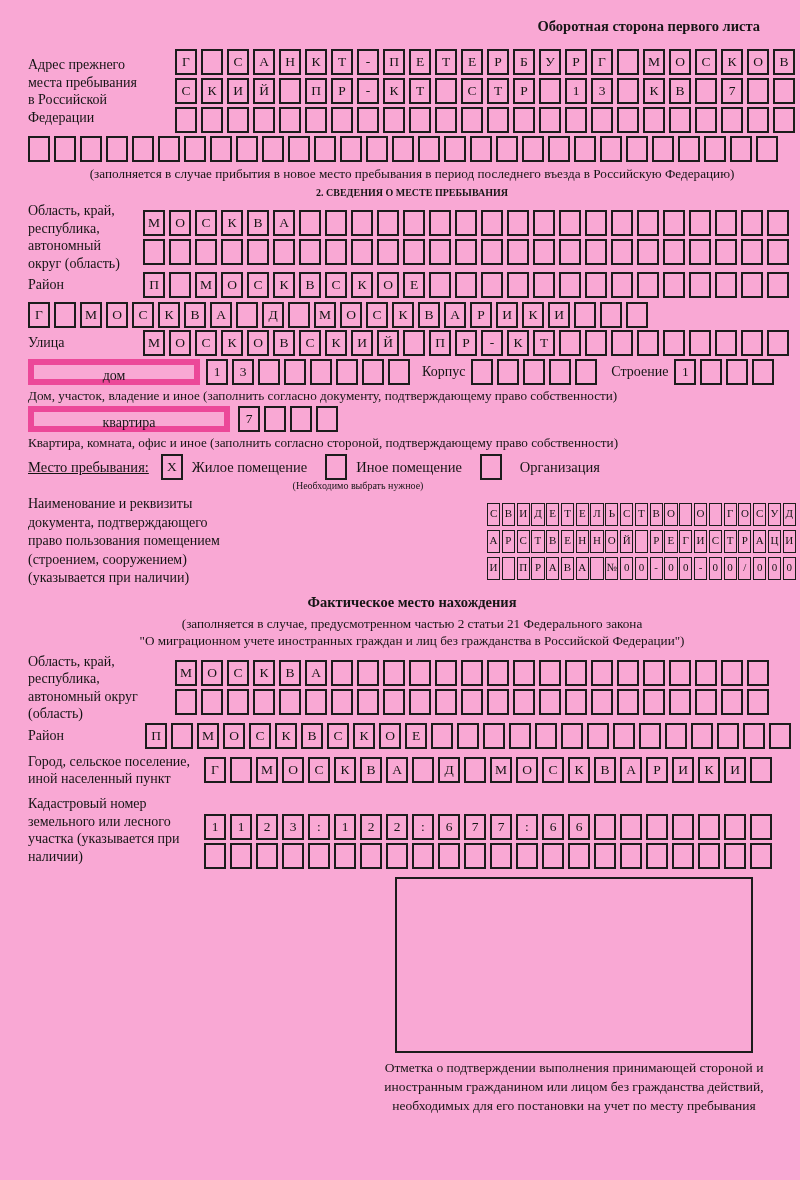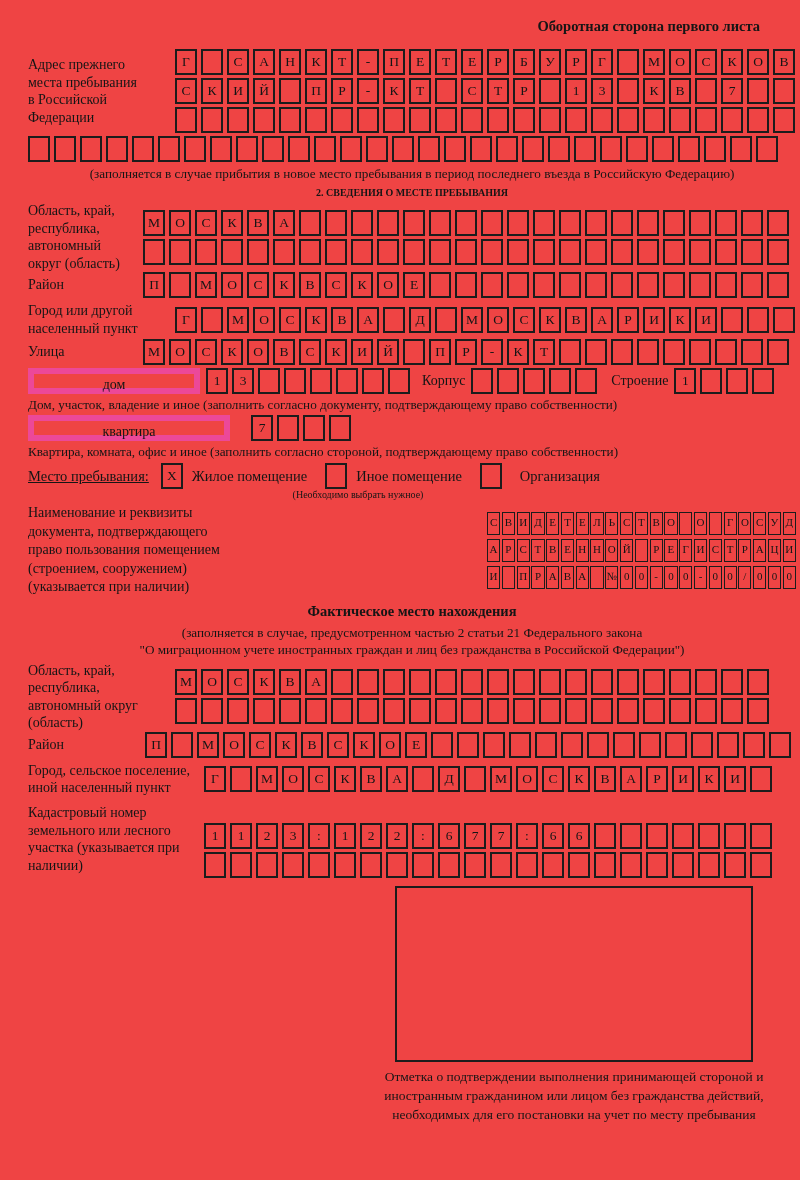--- a/index.html
+++ b/index.html
@@ -1,18 +1,18 @@
 <!DOCTYPE html>
 <html><head>
 <meta charset="utf-8">
 <style>
   html,body{margin:0;padding:0;background:#fff;}
   .page{
     width:800px;height:1180px;box-sizing:border-box;
-    padding:18px 4px 0 28px;position:relative;background:#ef4444;
+    padding:18px 4px 0 28px;position:relative;background:#f9a8d4;
     font-family:"Liberation Serif","DejaVu Serif",serif;color:#151515;
     overflow:hidden;
   }
   .hdr{font-weight:bold;font-size:14.5px;text-align:right;padding-right:36px;}
   .row{display:flex;align-items:center;}
   .lbl{font-size:14px;line-height:17.5px;flex:0 0 auto;}
   .in{display:block;}
   .w115{width:115px}.w117{width:117px}.w147{width:147px}.w176{width:176px}.w459{width:459px}
   .mw108{max-width:108px}.mw112{max-width:112px}.mw130{max-width:136px}.mw160{max-width:162px}
   .mw172{max-width:174px}.mw205{max-width:208px}
@@ -29,21 +29,21 @@
   .chk .cell{margin-right:0;}
   .mb3{margin-bottom:3px}
   .mt2{margin-top:2px}.mt3{margin-top:3px}.mt4{margin-top:4px}.mt6{margin-top:6px}.mt14{margin-top:14px}
   .note{font-size:13.2px;line-height:17px;}
   .center{text-align:center;}
   .title{font-weight:bold;font-size:10px;text-align:center;margin-top:5px;}
   .subtitle{font-weight:bold;font-size:14.5px;text-align:center;}
   .widebox{box-sizing:border-box;height:26px;border:6px solid #ec4899;
     text-align:center;font-size:14px;line-height:22px;flex:0 0 auto;}
   .wb172{width:172px;margin-right:6px}
-  .wb202{width:202px;margin-right:21px}
+  .wb202{width:202px;margin-right:8px}
   .inl{font-size:14px;line-height:26px;flex:0 0 auto;}
   .stayrow{display:flex;align-items:center;font-size:14.5px;}
   .staylabel{margin-right:12px;text-decoration:underline;}
   .stayopt{margin:0 0 0 9px;}
   .gap16{margin-left:18px}
   .staynote{font-size:10px;margin-left:200px;width:260px;text-align:center;}
   .stamp{box-sizing:border-box;width:358px;height:176px;border:2px solid #1c1c1c;
     margin-left:367px;margin-top:8px;}
   .stampnote{width:400px;margin-left:346px;margin-top:5px;
     font-size:13.5px;line-height:19px;text-align:center;}
@@ -262,23 +262,20 @@
         <span class="cell"></span>
         <span class="cell"></span>
         <span class="cell"></span>
         <span class="cell"></span>
         <span class="cell"></span>
         <span class="cell"></span>
       </div>
   </div>
 
   <div class="row mt4">
-    <div class="lbl w147">
-      <span class="in mw130">Город или другой населенный пункт</span>
-    </div>
     <div class="boxrow">
         <span class="cell">Г</span>
         <span class="cell"></span>
         <span class="cell">М</span>
         <span class="cell">О</span>
         <span class="cell">С</span>
         <span class="cell">К</span>
         <span class="cell">В</span>
         <span class="cell">А</span>
         <span class="cell"></span>

